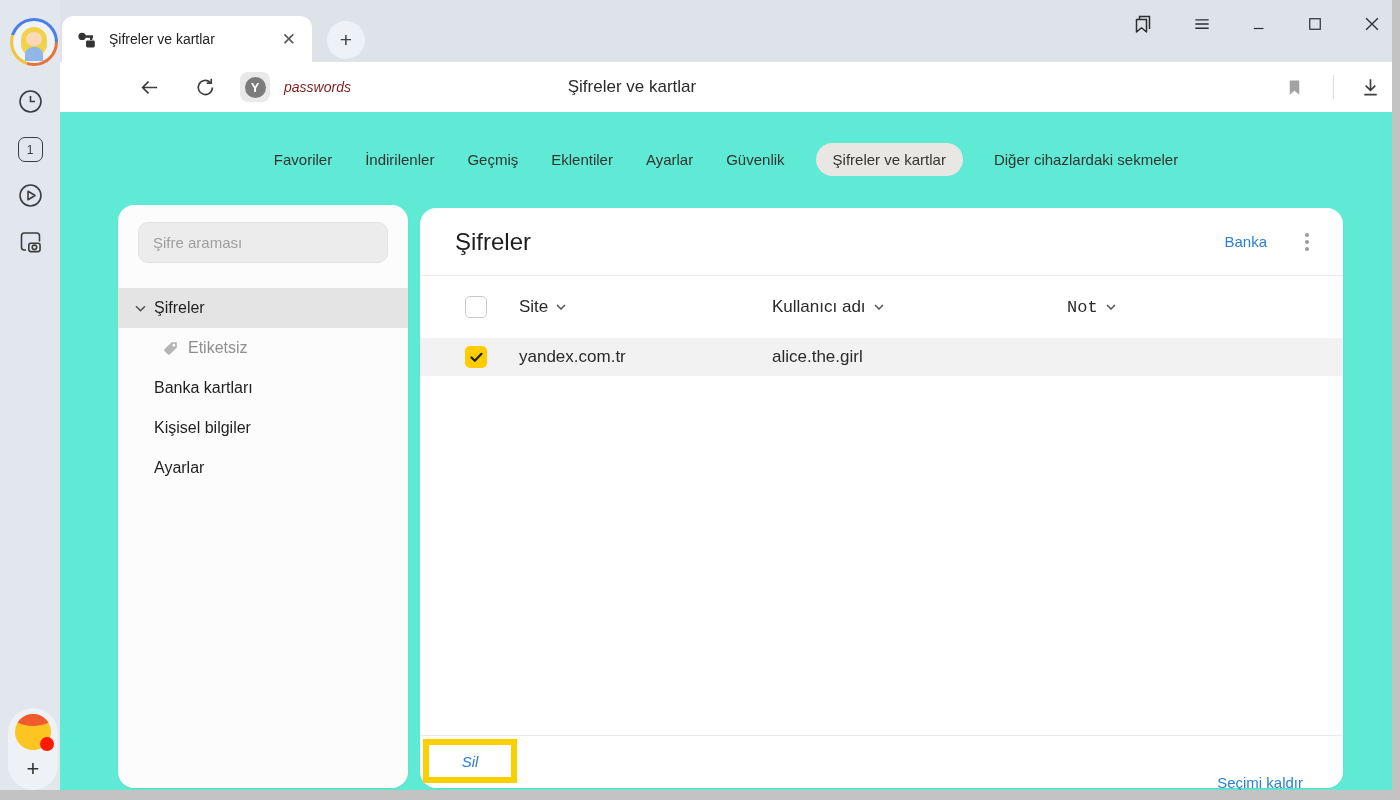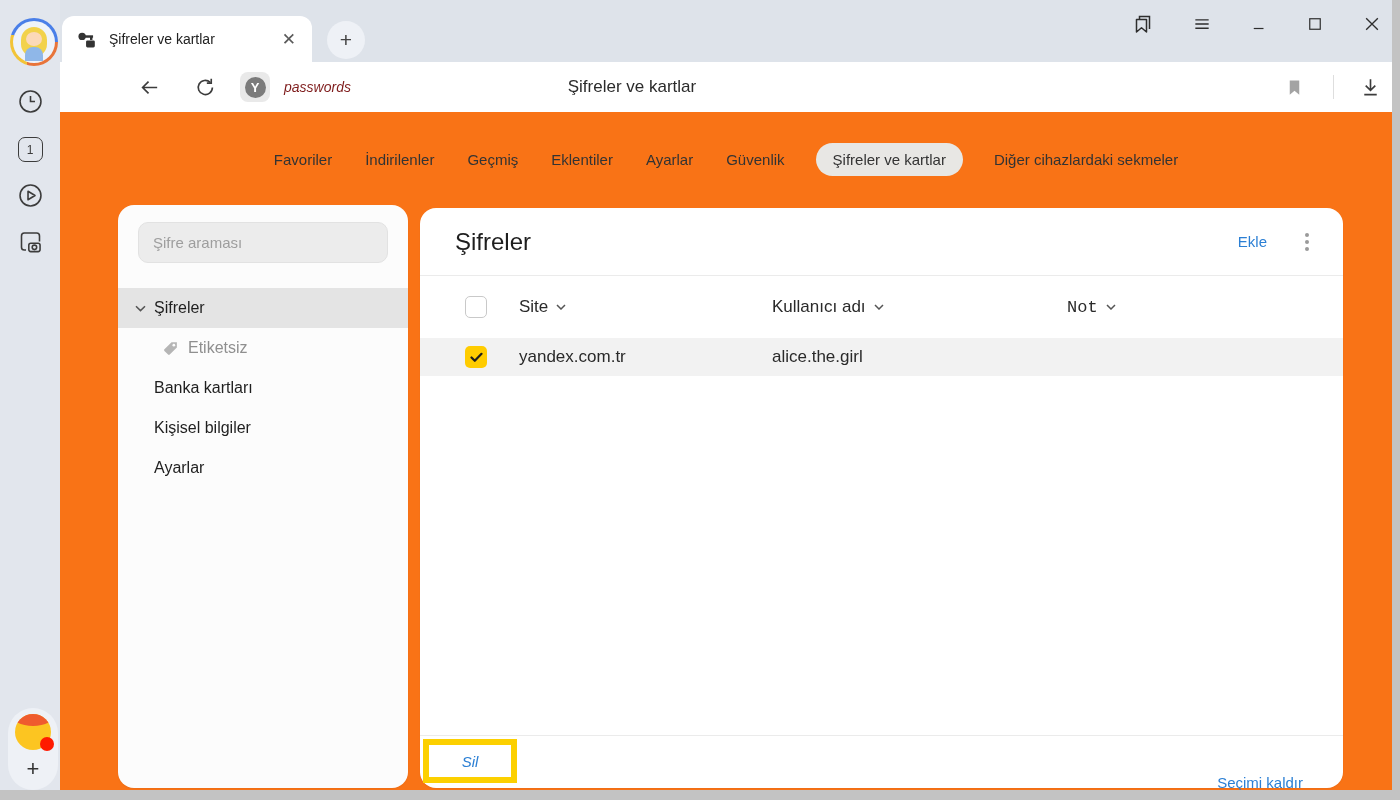--- a/index.html
+++ b/index.html
@@ -86,21 +86,21 @@
     color:#fff; font-size:13px; font-weight:bold;
     display:flex; align-items:center; justify-content:center;
   }
   .addr-text { font-size:14px; color:#7f1d1d;font-style:italic; }
   .page-title { font-size:17px; color:#2b2b2b; }
   .tb-sep { width:1px; height:24px; background:#dedede; }
 
   
   .content {
     position:absolute; left:60px; top:112px; width:1332px; height:678px;
-    background:#f97316;
+    background:#5eead4;
   }
   .navtabs {
     position:absolute; top:28px; left:0; right:0; height:38px;
     display:flex; justify-content:center; align-items:center; gap:29px;
     font-size:15px; color:#333;
   }
   .navtab { padding:8px 2px; white-space:nowrap; }
   .navtab.pill { background:#e8e7e4; border-radius:19px; padding:8px 17px; }
 
   
@@ -344,21 +344,21 @@
         </div>
         <div class="side-item">
           <span>Ayarlar</span>
         </div>
       </div>
     </div>
 
     <div class="mainpanel">
       <div class="mp-header">
         <div class="mp-title">Şifreler</div>
-        <span class="link mp-add">Ekle</span>
+        <span class="link mp-add">Banka</span>
         <span class="kebab">
             <i></i>
             <i></i>
             <i></i>
           </span>
       </div>
 
       <div class="thead">
         <span class="cb"></span>
         <span class="cell col-site">

